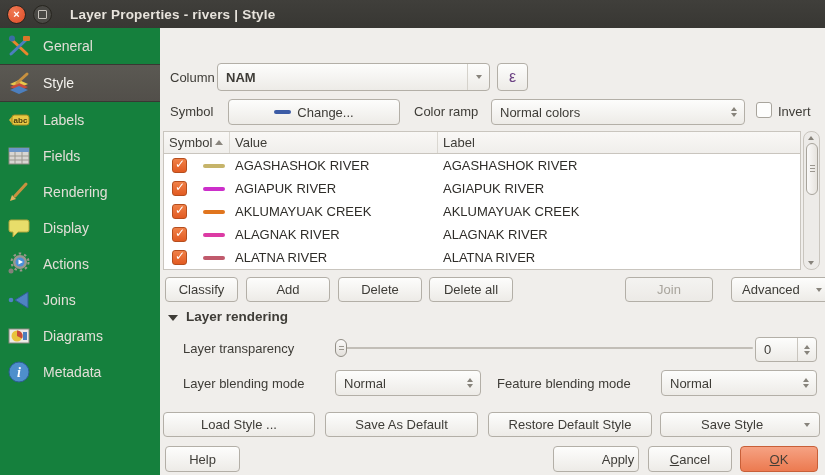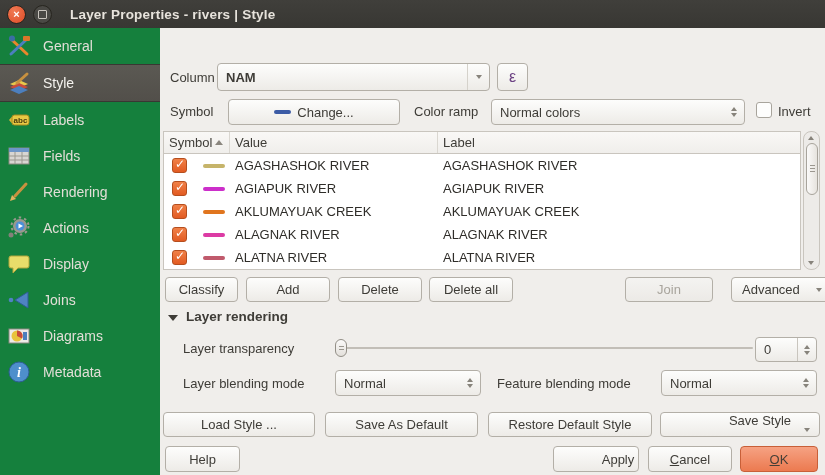--- a/index.html
+++ b/index.html
@@ -134,37 +134,37 @@
             <path d="M8 16 L19 4" stroke="#C8913F" stroke-width="3" stroke-linecap="round"></path>
             <polygon points="3,21 9,19 5,15" fill="#E3B25F"></polygon>
           </svg>
         </span>
     <span class="side-label">Rendering</span>
   </div>
 
   <div class="side-item">
     <span class="side-icon">
           <svg viewBox="0 0 24 24">
+            <path d="M4 4 h16 a2 2 0 0 1 2 2 v8 a2 2 0 0 1 -2 2 h-9 l-5 5 v-5 h-2 a2 2 0 0 1 -2 -2 v-8 a2 2 0 0 1 2 -2 z" fill="#E8DD6A" stroke="#B2A73C"></path>
+          </svg>
+        </span>
+    <span class="side-label">Display</span>
+  </div>
+
+  <div class="side-item">
+    <span class="side-icon">
+          <svg viewBox="0 0 24 24">
             <circle cx="13" cy="10" r="7" fill="#9A988F"></circle>
             <circle cx="13" cy="10" r="8.5" fill="none" stroke="#9A988F" stroke-width="2" stroke-dasharray="2.5 3"></circle>
             <circle cx="13" cy="10" r="4.5" fill="#4A90D9"></circle>
             <polygon points="11.5,7.5 16,10 11.5,12.5" fill="#fff"></polygon>
             <circle cx="4" cy="19" r="2.5" fill="#83817A"></circle>
           </svg>
         </span>
     <span class="side-label">Actions</span>
-  </div>
-
-  <div class="side-item">
-    <span class="side-icon">
-          <svg viewBox="0 0 24 24">
-            <path d="M4 4 h16 a2 2 0 0 1 2 2 v8 a2 2 0 0 1 -2 2 h-9 l-5 5 v-5 h-2 a2 2 0 0 1 -2 -2 v-8 a2 2 0 0 1 2 -2 z" fill="#E8DD6A" stroke="#B2A73C"></path>
-          </svg>
-        </span>
-    <span class="side-label">Display</span>
   </div>
 
   <div class="side-item">
     <span class="side-icon">
           <svg viewBox="0 0 24 24">
             <polygon points="21,4 8,12 21,20" fill="#4F83C2" stroke="#2F5E96"></polygon>
             <circle cx="4" cy="12" r="2.3" fill="#4F83C2"></circle>
           </svg>
         </span>
     <span class="side-label">Joins</span>
@@ -326,21 +326,21 @@
       <span>Normal</span>
       <span class="updown">
           <span class="tri-up"></span>
           <span class="tri-down"></span>
         </span>
     </div>
 
     <div class="btn" style="left:3px;top:384px;width:152px;height:25px;">Load Style ...</div>
     <div class="btn" style="left:165px;top:384px;width:153px;height:25px;">Save As Default</div>
     <div class="btn" style="left:328px;top:384px;width:164px;height:25px;">Restore Default Style</div>
-    <div class="btn" style="left:500px;top:384px;width:160px;height:25px;justify-content:flex-start;padding-left:40px;flex-direction:column;">
+    <div class="btn" style="left:500px;top:384px;width:160px;height:25px;justify-content:flex-start;padding-left:40px;">
       <span>Save Style</span>
       <span class="tri-down drop-only"></span>
     </div>
 
     <div class="btn" style="left:5px;top:418px;width:75px;height:26px;">Help</div>
     <div class="btn" style="left:393px;top:418px;width:86px;height:26px;padding-left:44px;">Apply</div>
     <div class="btn" style="left:488px;top:418px;width:84px;height:26px;"><u>C</u>ancel</div>
     <div class="btn ok-btn" style="left:580px;top:418px;width:78px;height:26px;"><u>O</u>K</div>
 
   </div>

